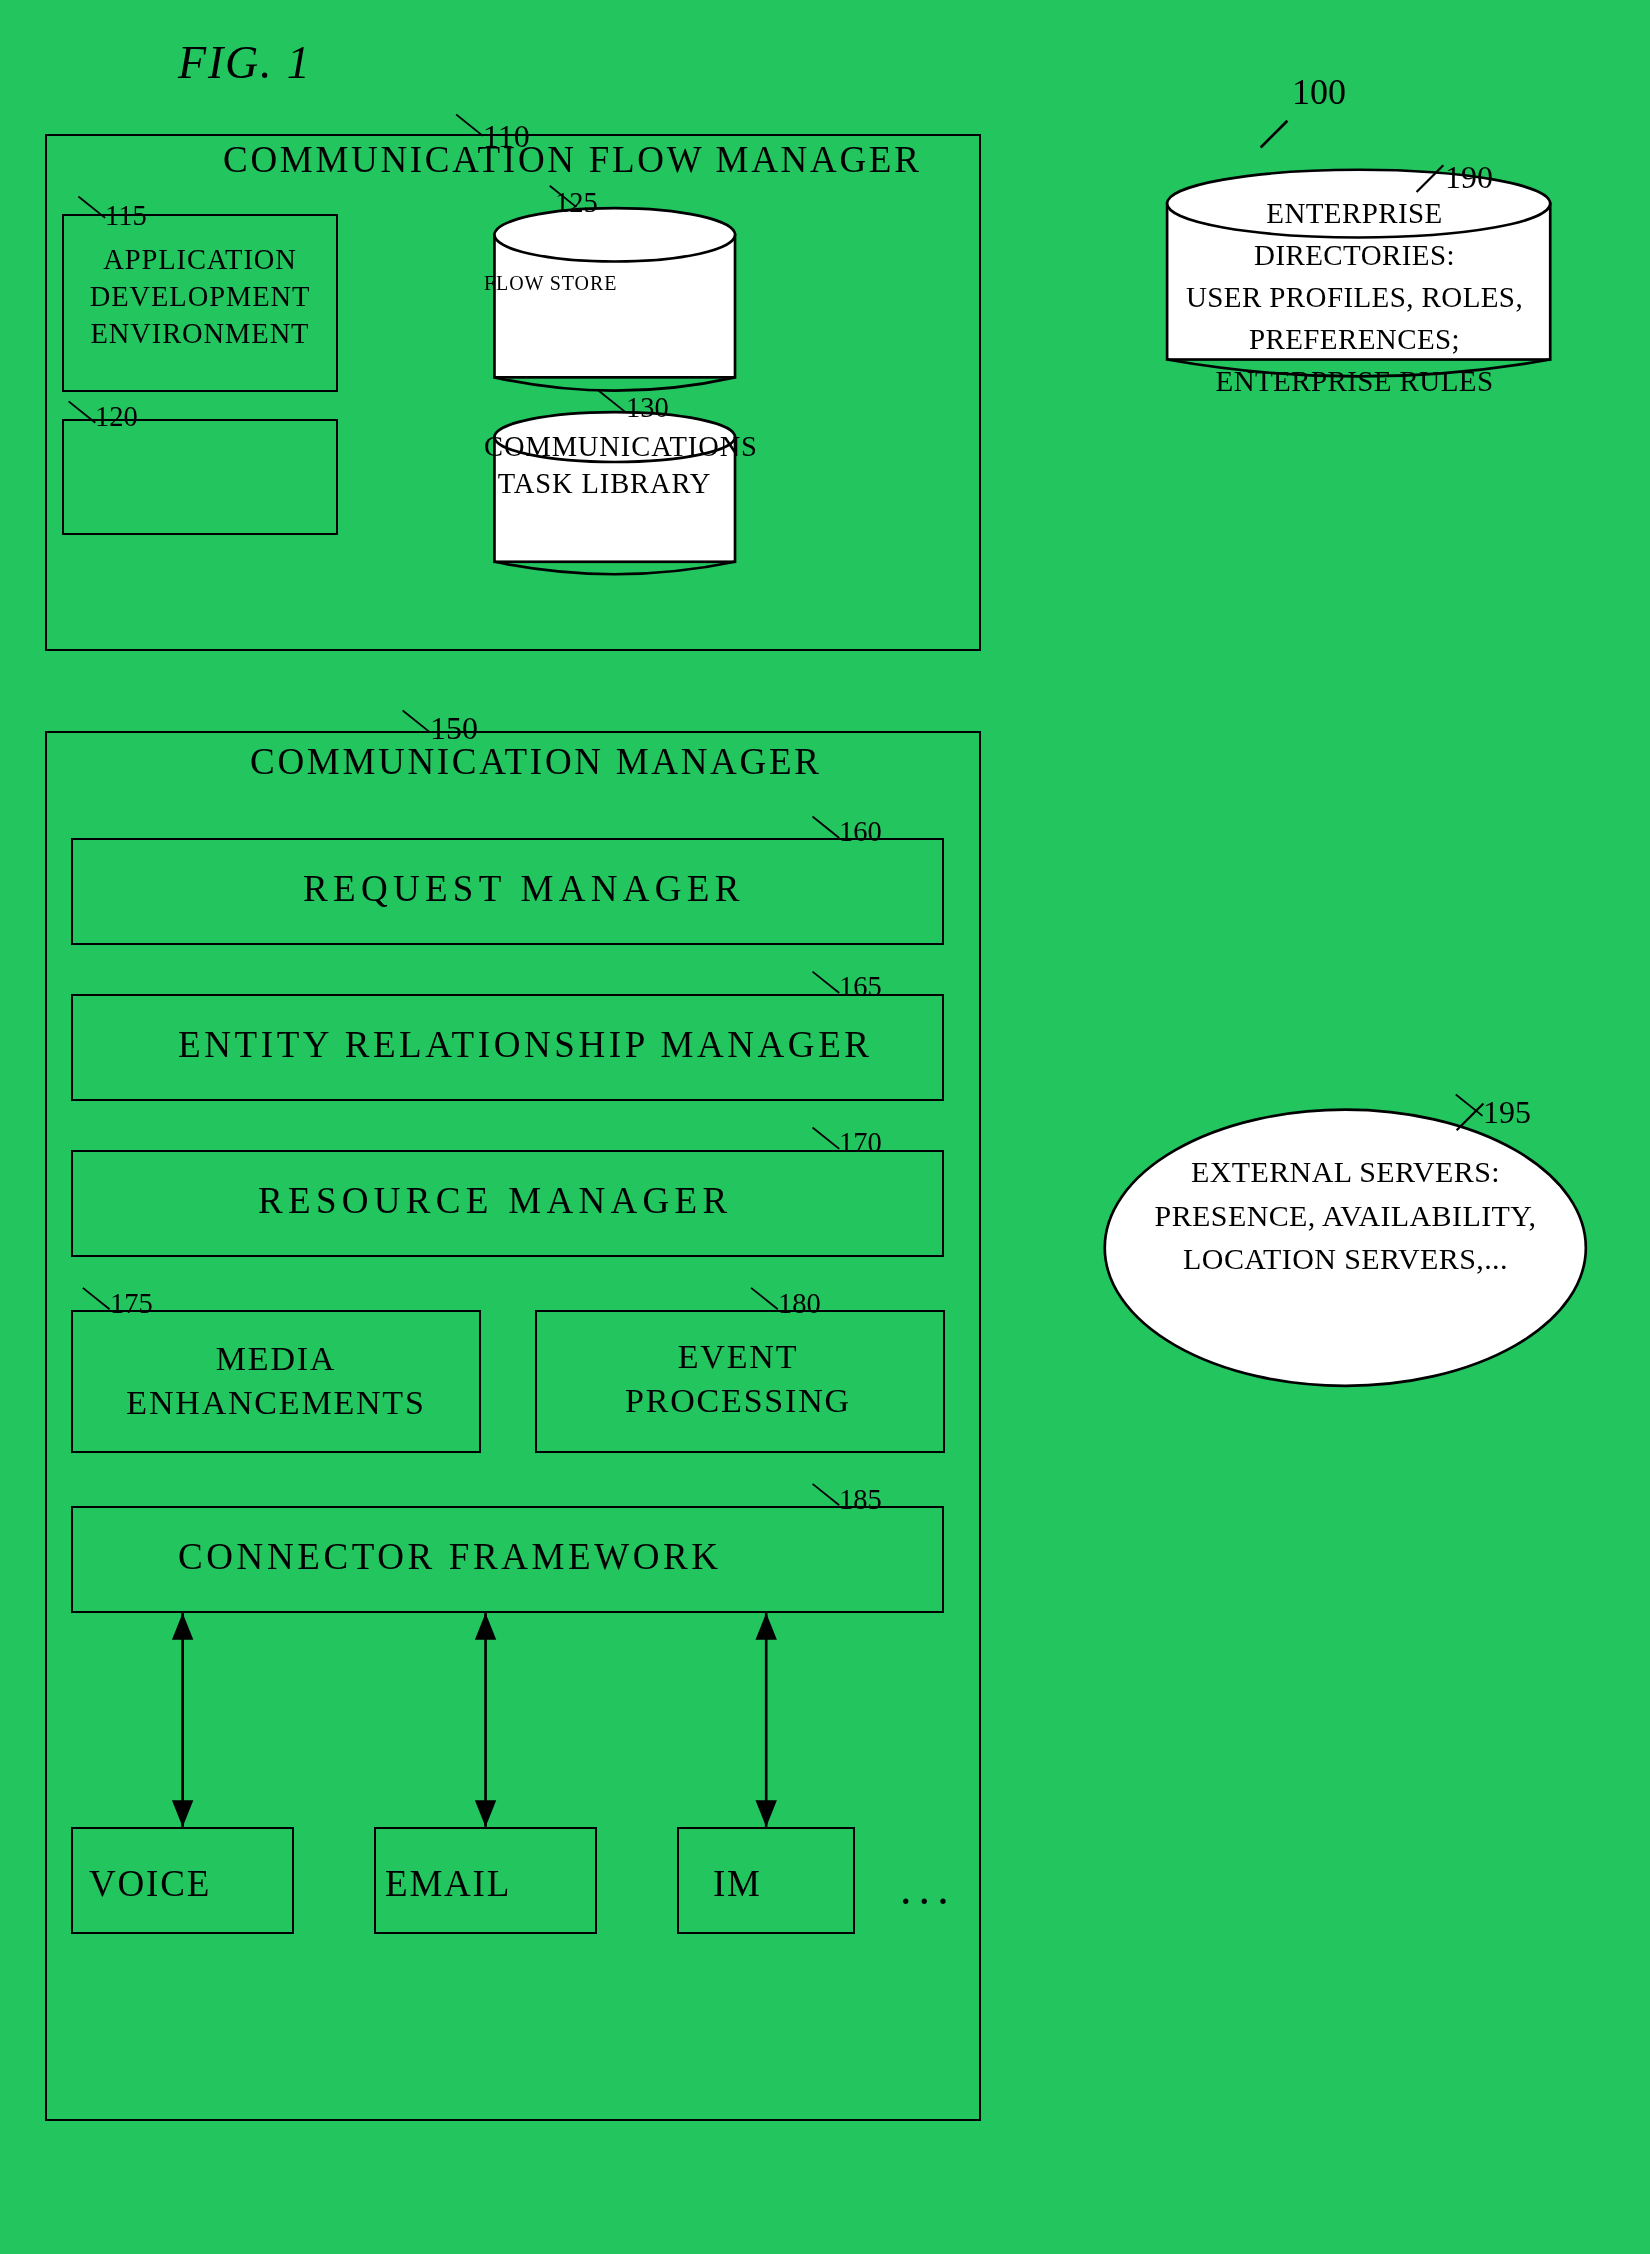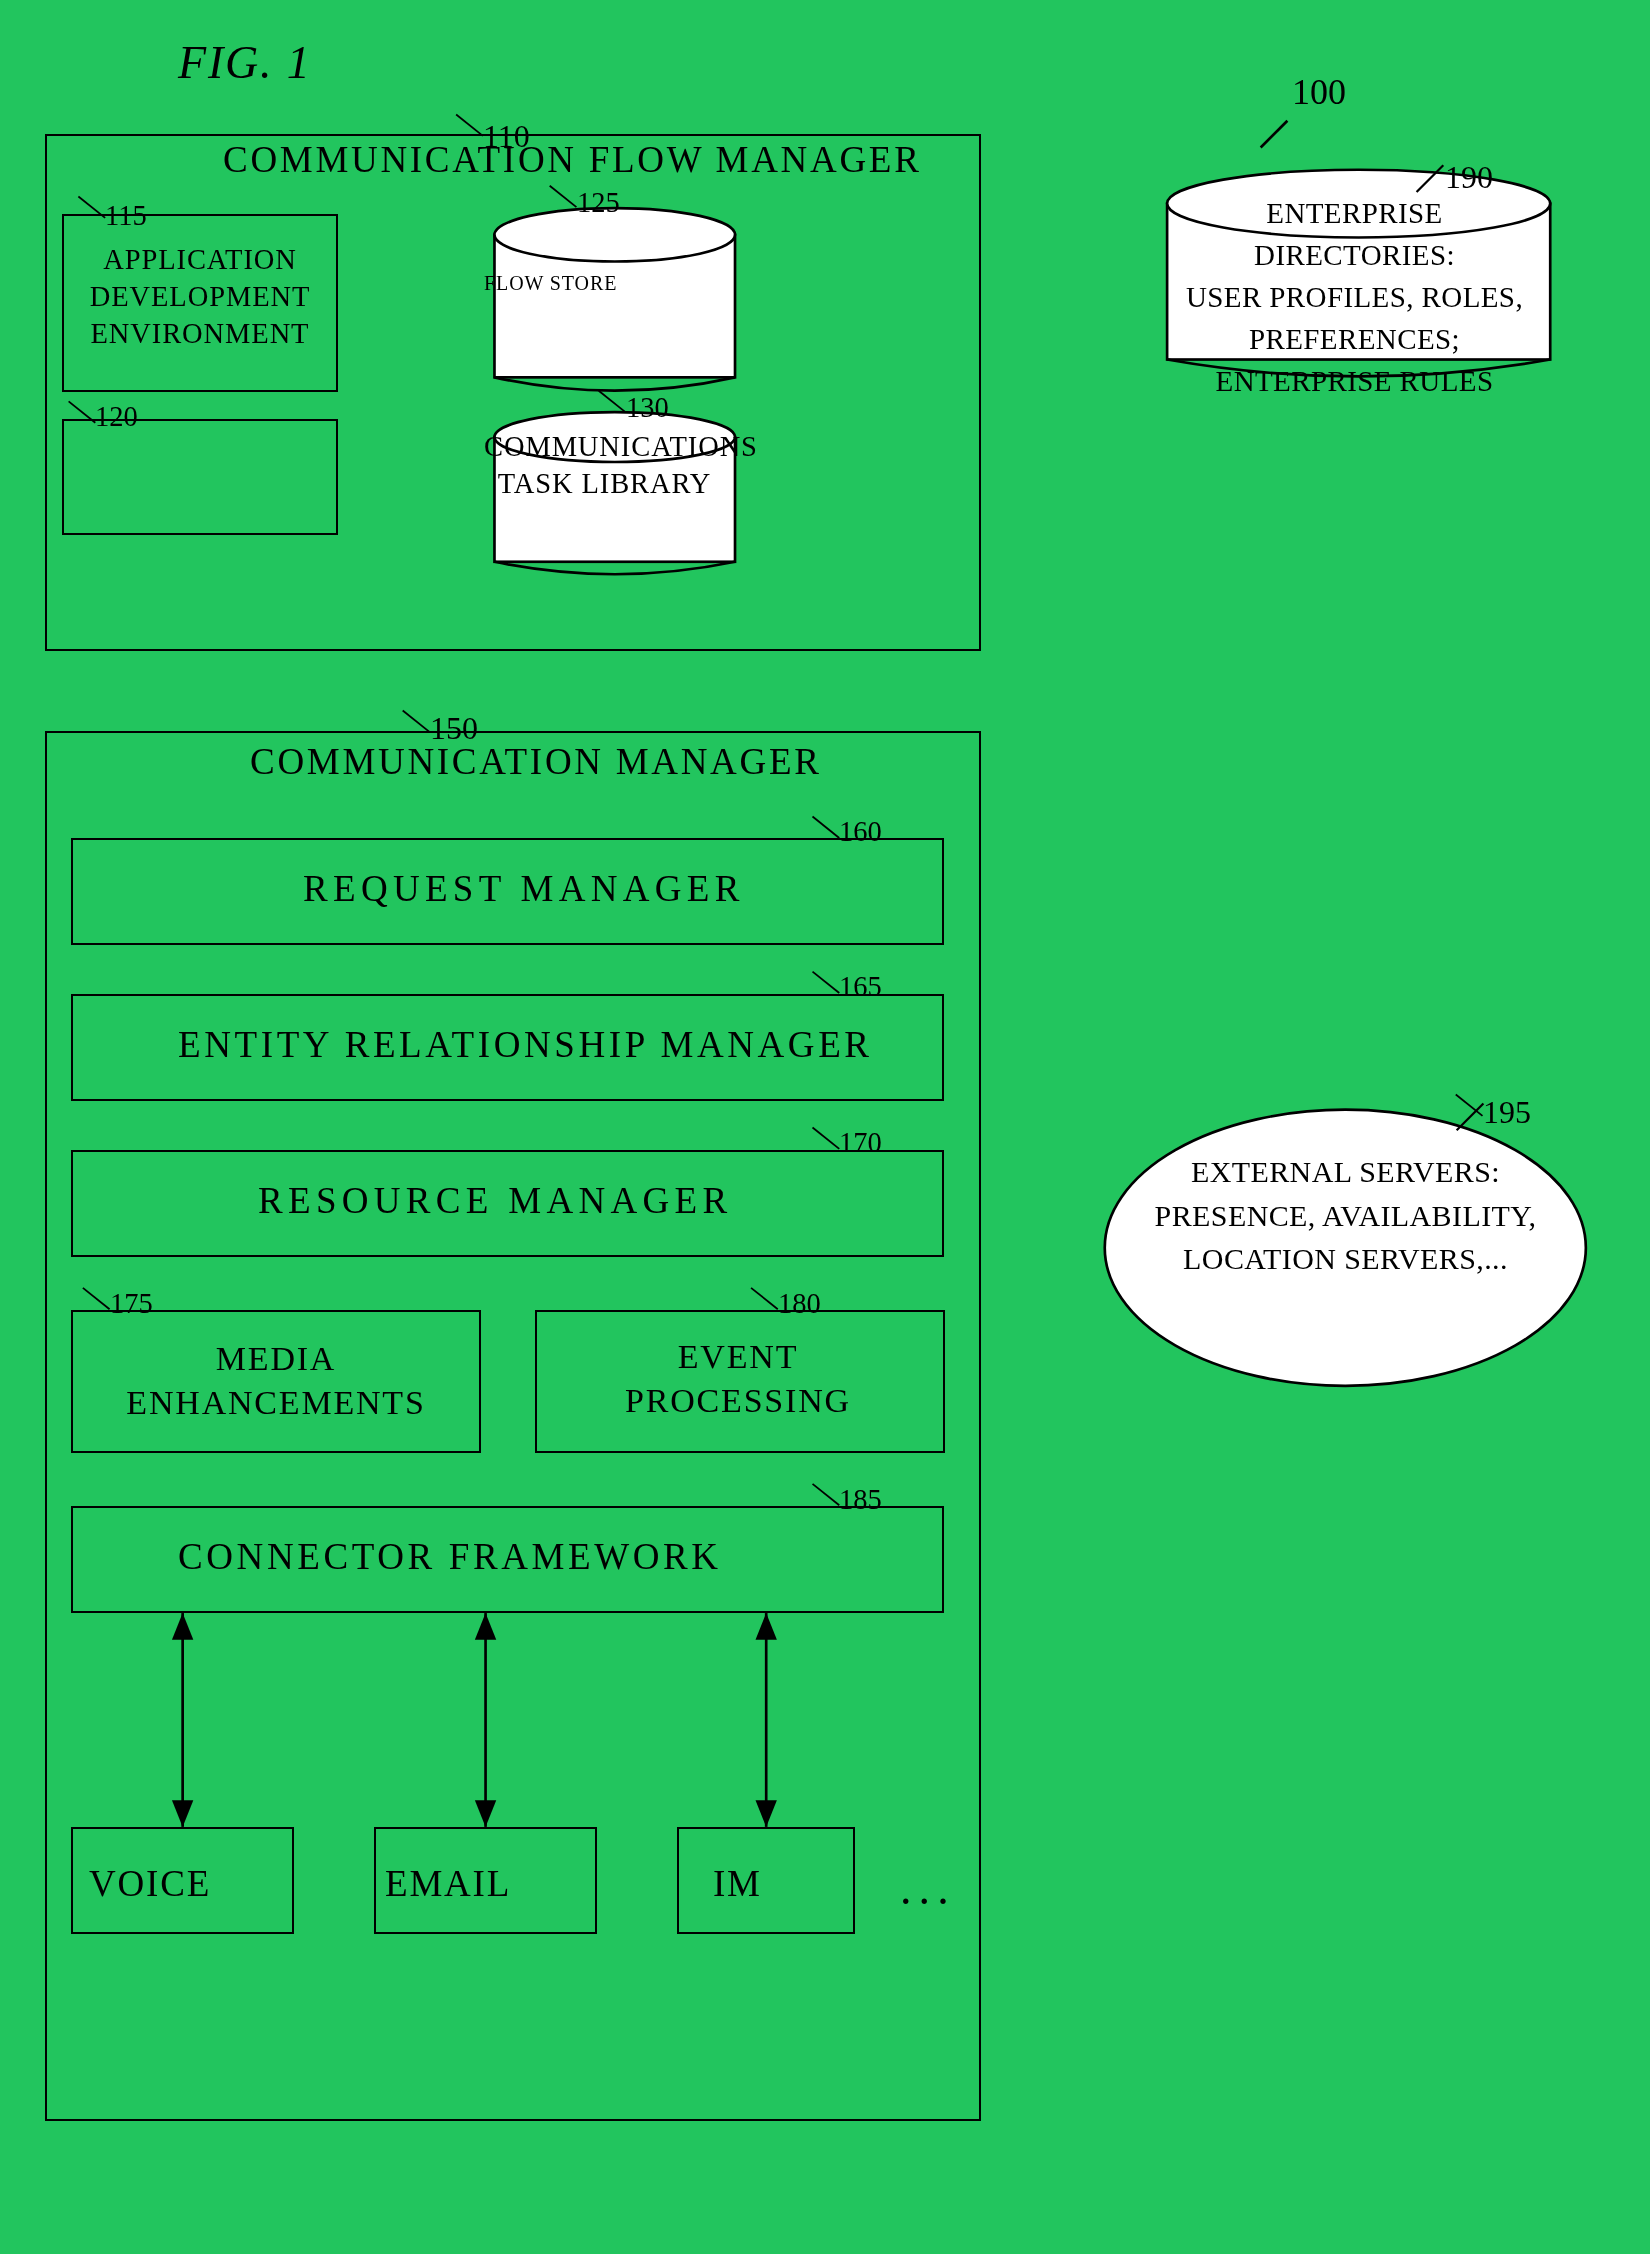--- a/index.html
+++ b/index.html
@@ -425,21 +425,21 @@
     <span style="white-space:pre-line;">APPLICATION
 DEVELOPMENT
 ENVIRONMENT</span>
   </div>
   <div style="position:absolute;top:200px;left:105px;font-size:28.5px;">115</div>
 
   <div class="we-box"></div>
   <div style="position:absolute;top:401px;left:95px;font-size:28.5px;">120</div>
 
   <div class="flow-store-label">FLOW STORE</div>
-  <div style="position:absolute;top:187px;left:577px;font-size:28.5px;">125</div>
+  <div style="position:absolute;top:187px;left:555px;font-size:28.5px;">125</div>
 
   <div class="ctl-label">
     <span style="white-space:pre-line;">COMMUNICATIONS
 TASK LIBRARY</span>
   </div>
   <div style="position:absolute;top:392px;left:626px;font-size:28.5px;">130</div>
 
   <div class="ed-label">
     <span style="white-space:pre-line;">ENTERPRISE DIRECTORIES:
 USER PROFILES, ROLES,

